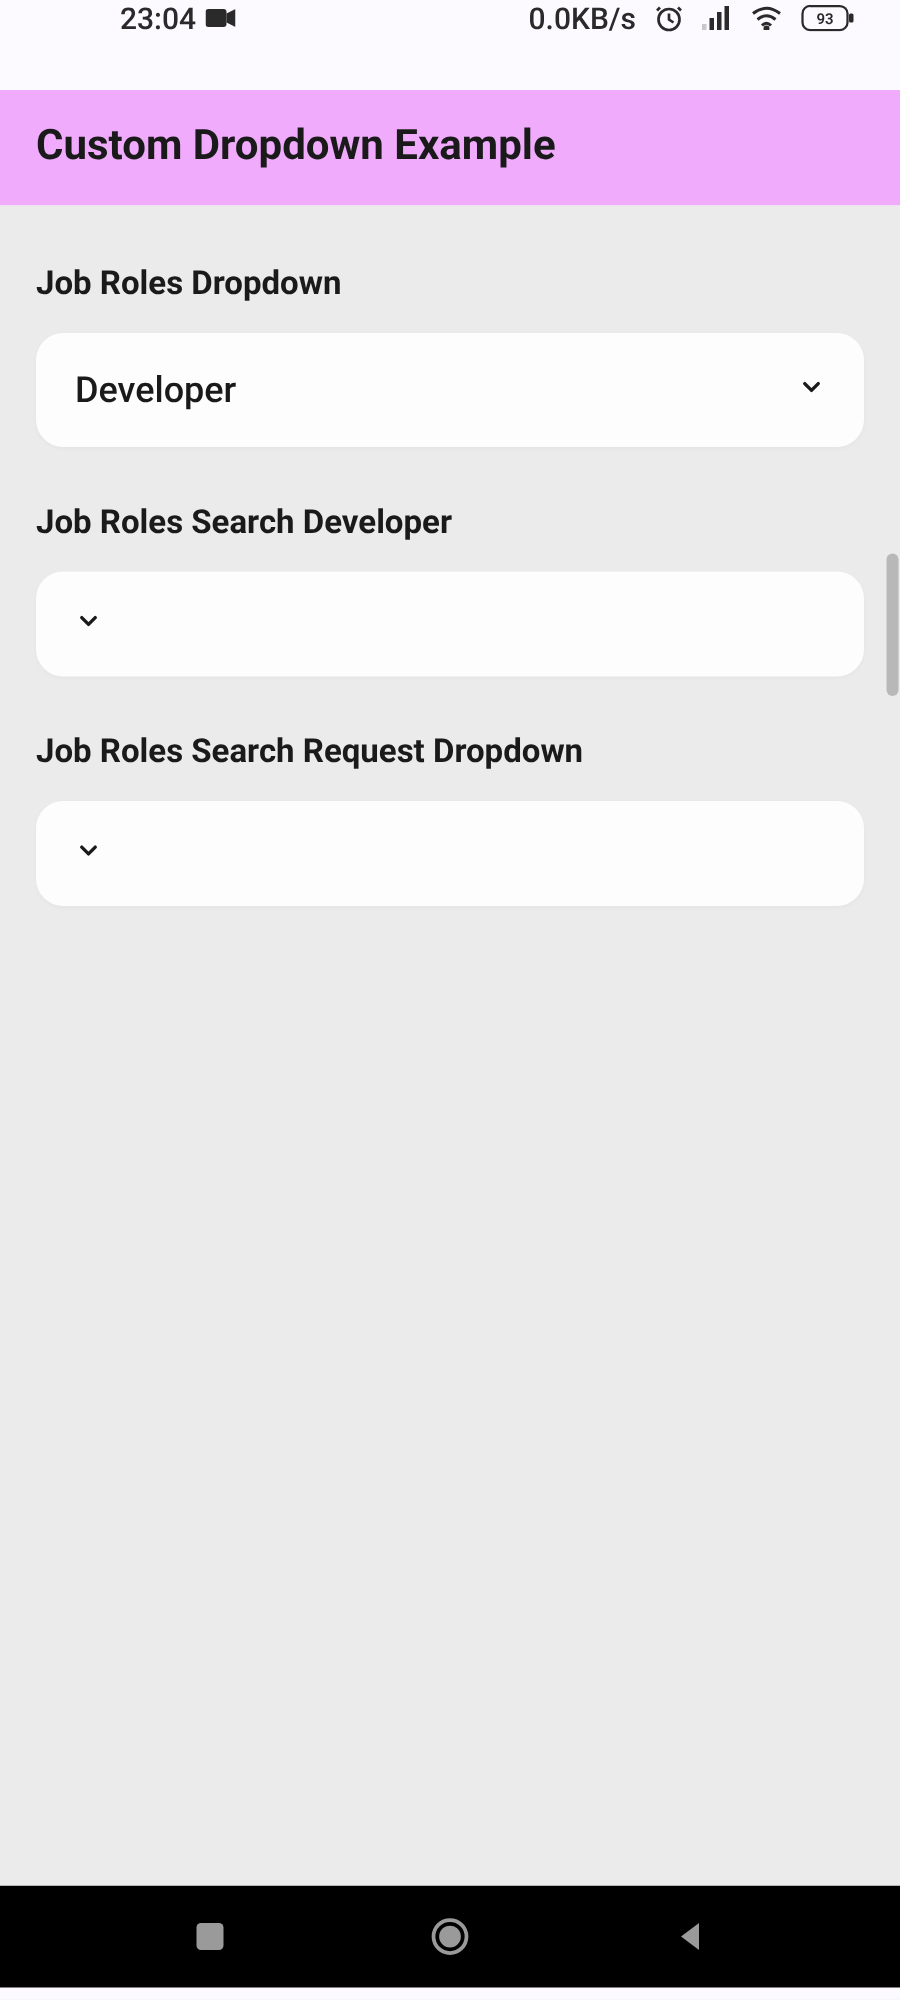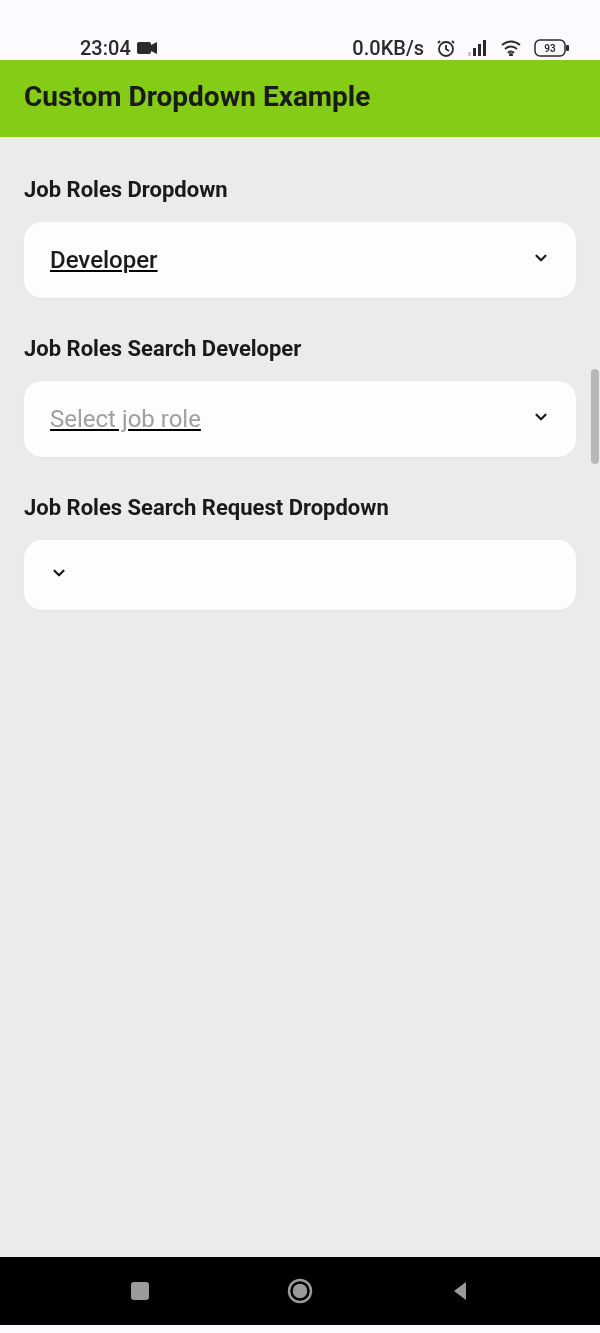--- a/index.html
+++ b/index.html
@@ -10,21 +10,21 @@
     html, body {
       width: 600px;
       height: 1333px;
       font-family: -apple-system, BlinkMacSystemFont, 'Segoe UI', Roboto, sans-serif;
       background: #fdfaff;
       overflow: hidden;
     }
     .status-bar {
       height: 60px;
       display: flex;
-      align-items: flex-end;
+      align-items: flex-start;
       justify-content: space-between;
       padding: 0 30px 0 80px;
       font-size: 20px;
       color: #2a2a2a;
       font-weight: 500;
     }
     .status-left {
       display: flex;
       align-items: center;
       gap: 6px;
@@ -33,21 +33,21 @@
       display: flex;
       align-items: center;
       gap: 12px;
     }
     .status-icon {
       display: inline-flex;
       align-items: center;
     }
     .app-header {
       padding: 20px 24px 24px 24px;
-      background: #84cc16;
+      background: #f0abfc;
     }
     .app-title {
       font-size: 28px;
       font-weight: 700;
       color: #1a1a1a;
     }
     .content {
       background: #ebebeb;
       padding: 40px 0;
       height: calc(1333px - 60px - 85px - 68px);
@@ -63,21 +63,20 @@
       margin-bottom: 20px;
     }
     .dropdown {
       background: #fdfdfd;
       border-radius: 18px;
       padding: 24px 26px;
       display: flex;
       align-items: center;
       justify-content: space-between;
       box-shadow: 0 1px 3px rgba(0,0,0,0.03);
-      text-decoration: underline;
     }
     .dropdown-value {
       font-size: 24px;
       color: #1a1a1a;
       font-weight: 500;
     }
     .dropdown-placeholder {
       font-size: 24px;
       color: #a0a0a0;
       font-weight: 400;
@@ -175,21 +174,20 @@
         <svg class="chevron" viewBox="0 0 24 24" fill="none" stroke="#1a1a1a" stroke-width="3" stroke-linecap="round" stroke-linejoin="round">
           <polyline points="6 9 12 15 18 9"></polyline>
         </svg>
       </span>
     </div>
   </div>
 
   <div class="section">
     <div class="section-label">Job Roles Search Developer</div>
     <div class="dropdown">
-      <span class="dropdown-placeholder">Select job role</span>
       <span>
         <svg class="chevron" viewBox="0 0 24 24" fill="none" stroke="#1a1a1a" stroke-width="3" stroke-linecap="round" stroke-linejoin="round">
           <polyline points="6 9 12 15 18 9"></polyline>
         </svg>
       </span>
     </div>
   </div>
 
   <div class="section">
     <div class="section-label">Job Roles Search Request Dropdown</div>

